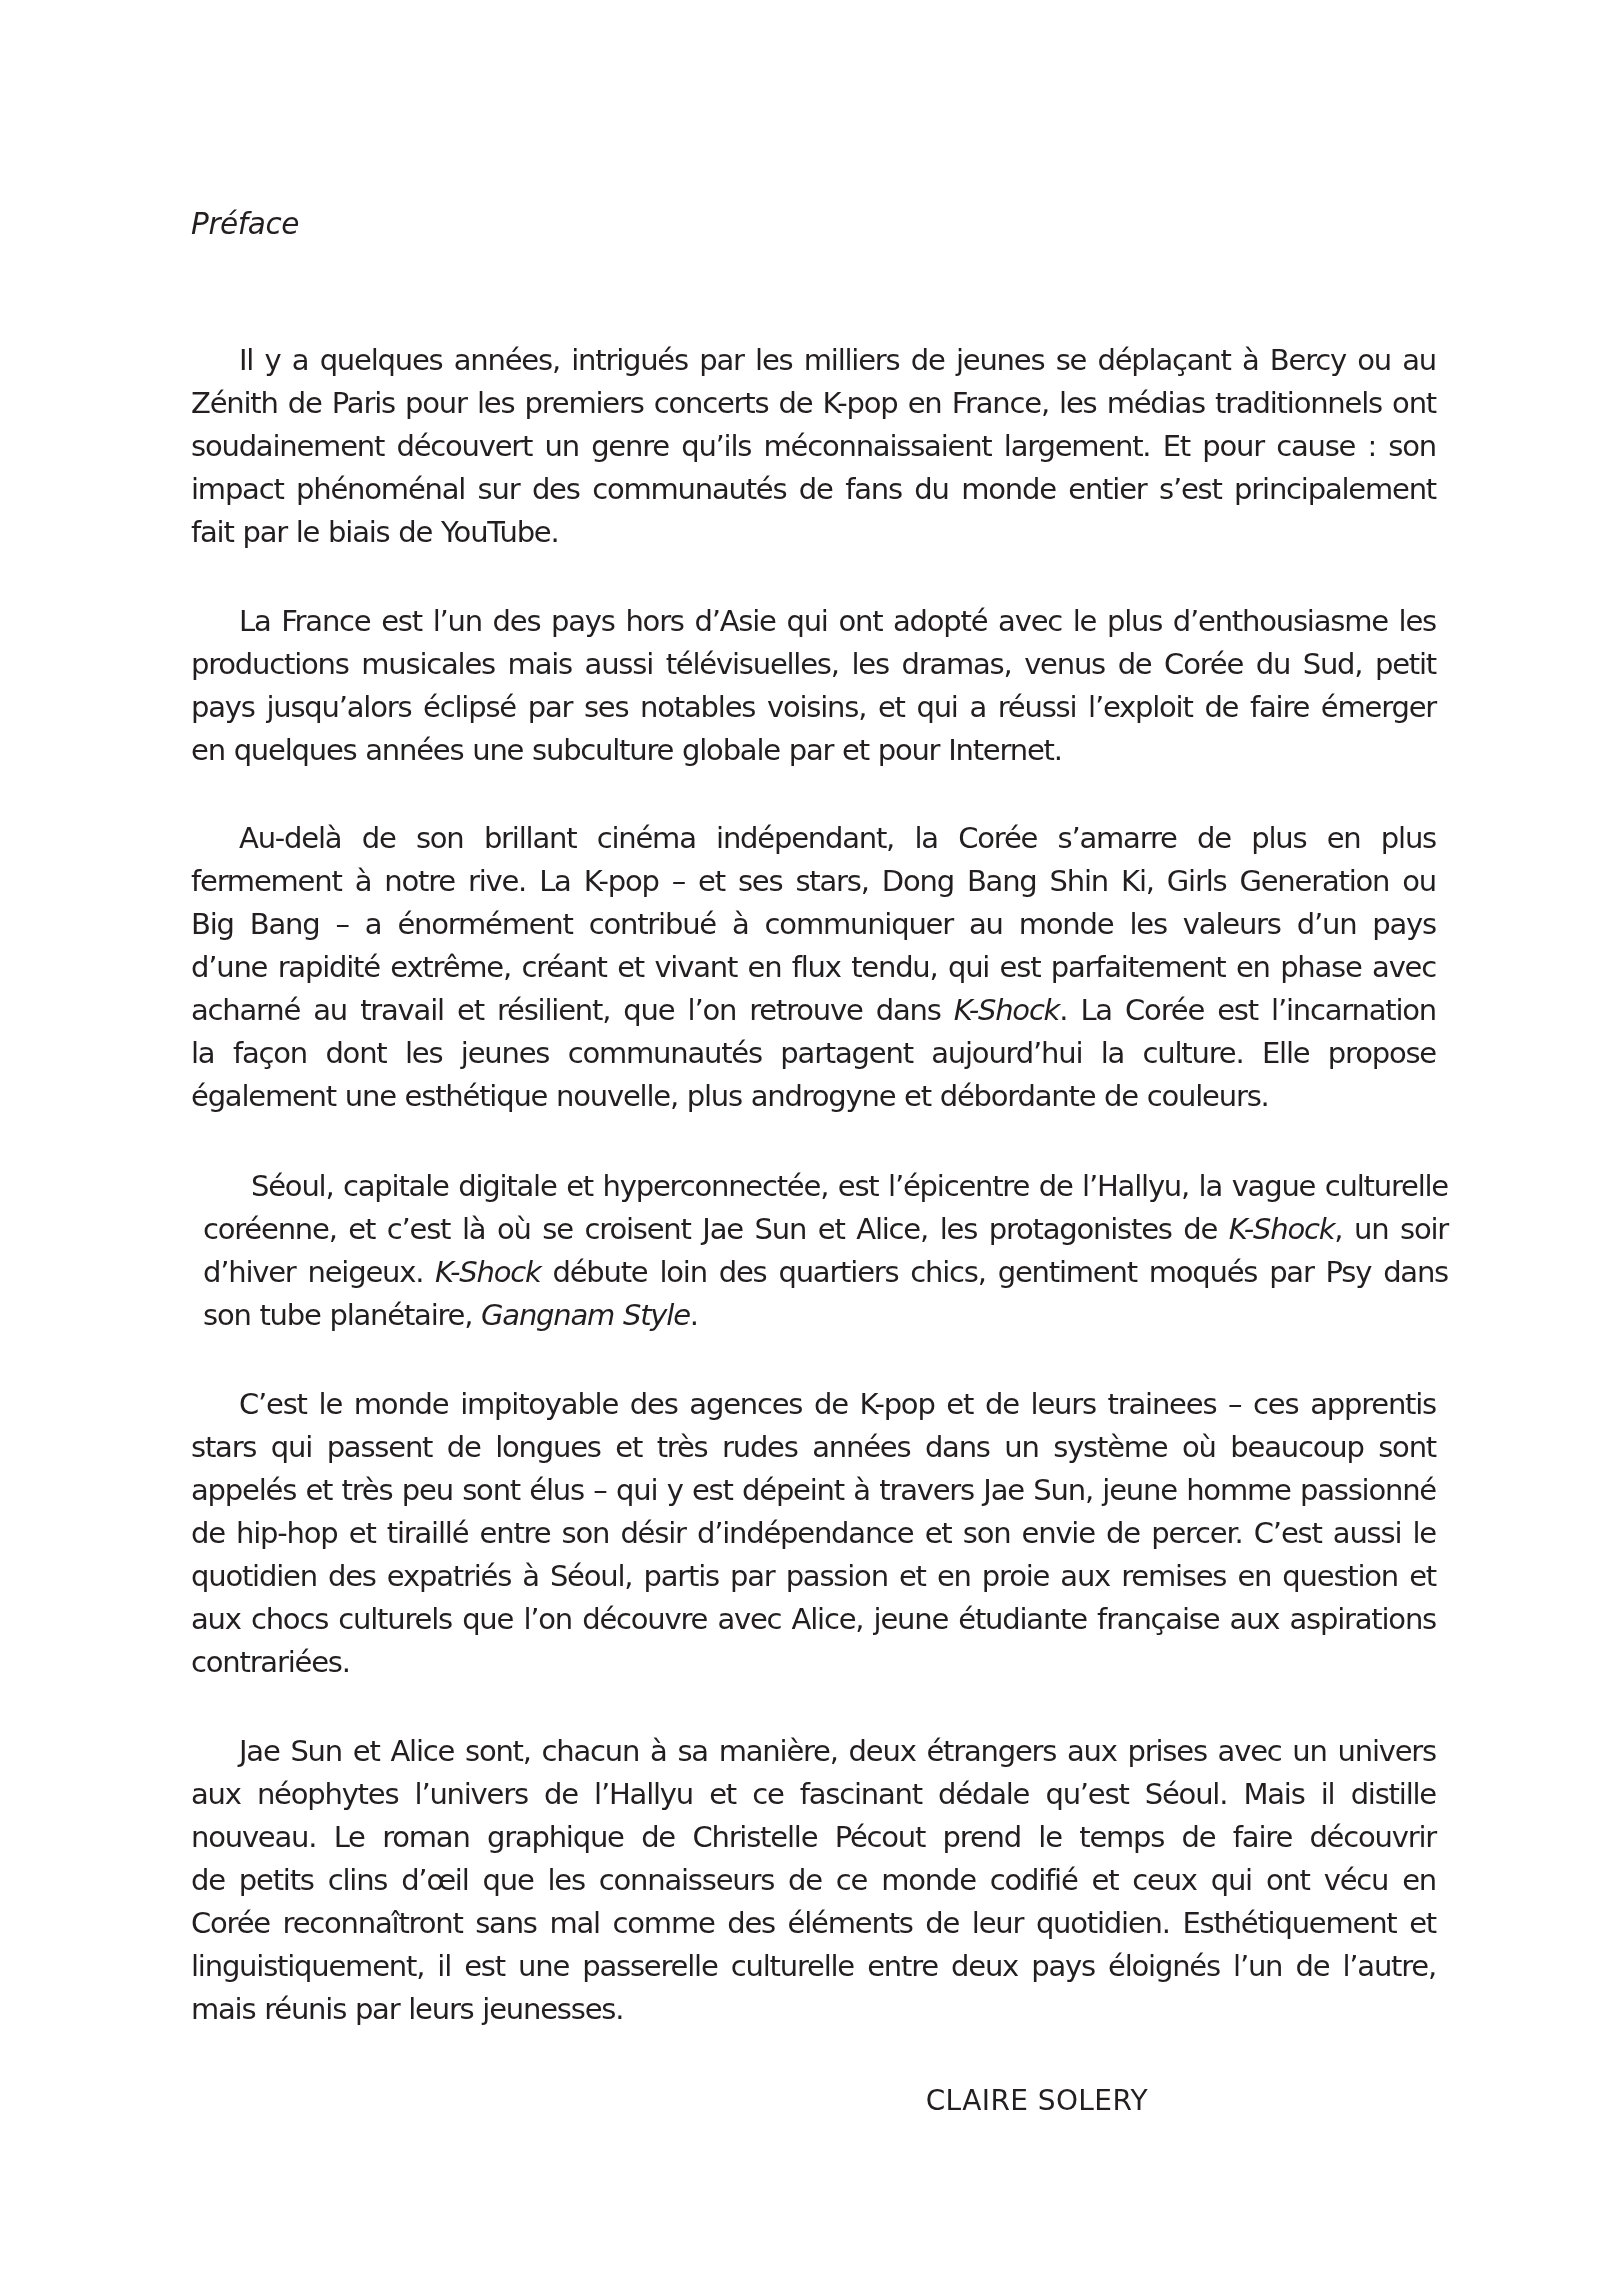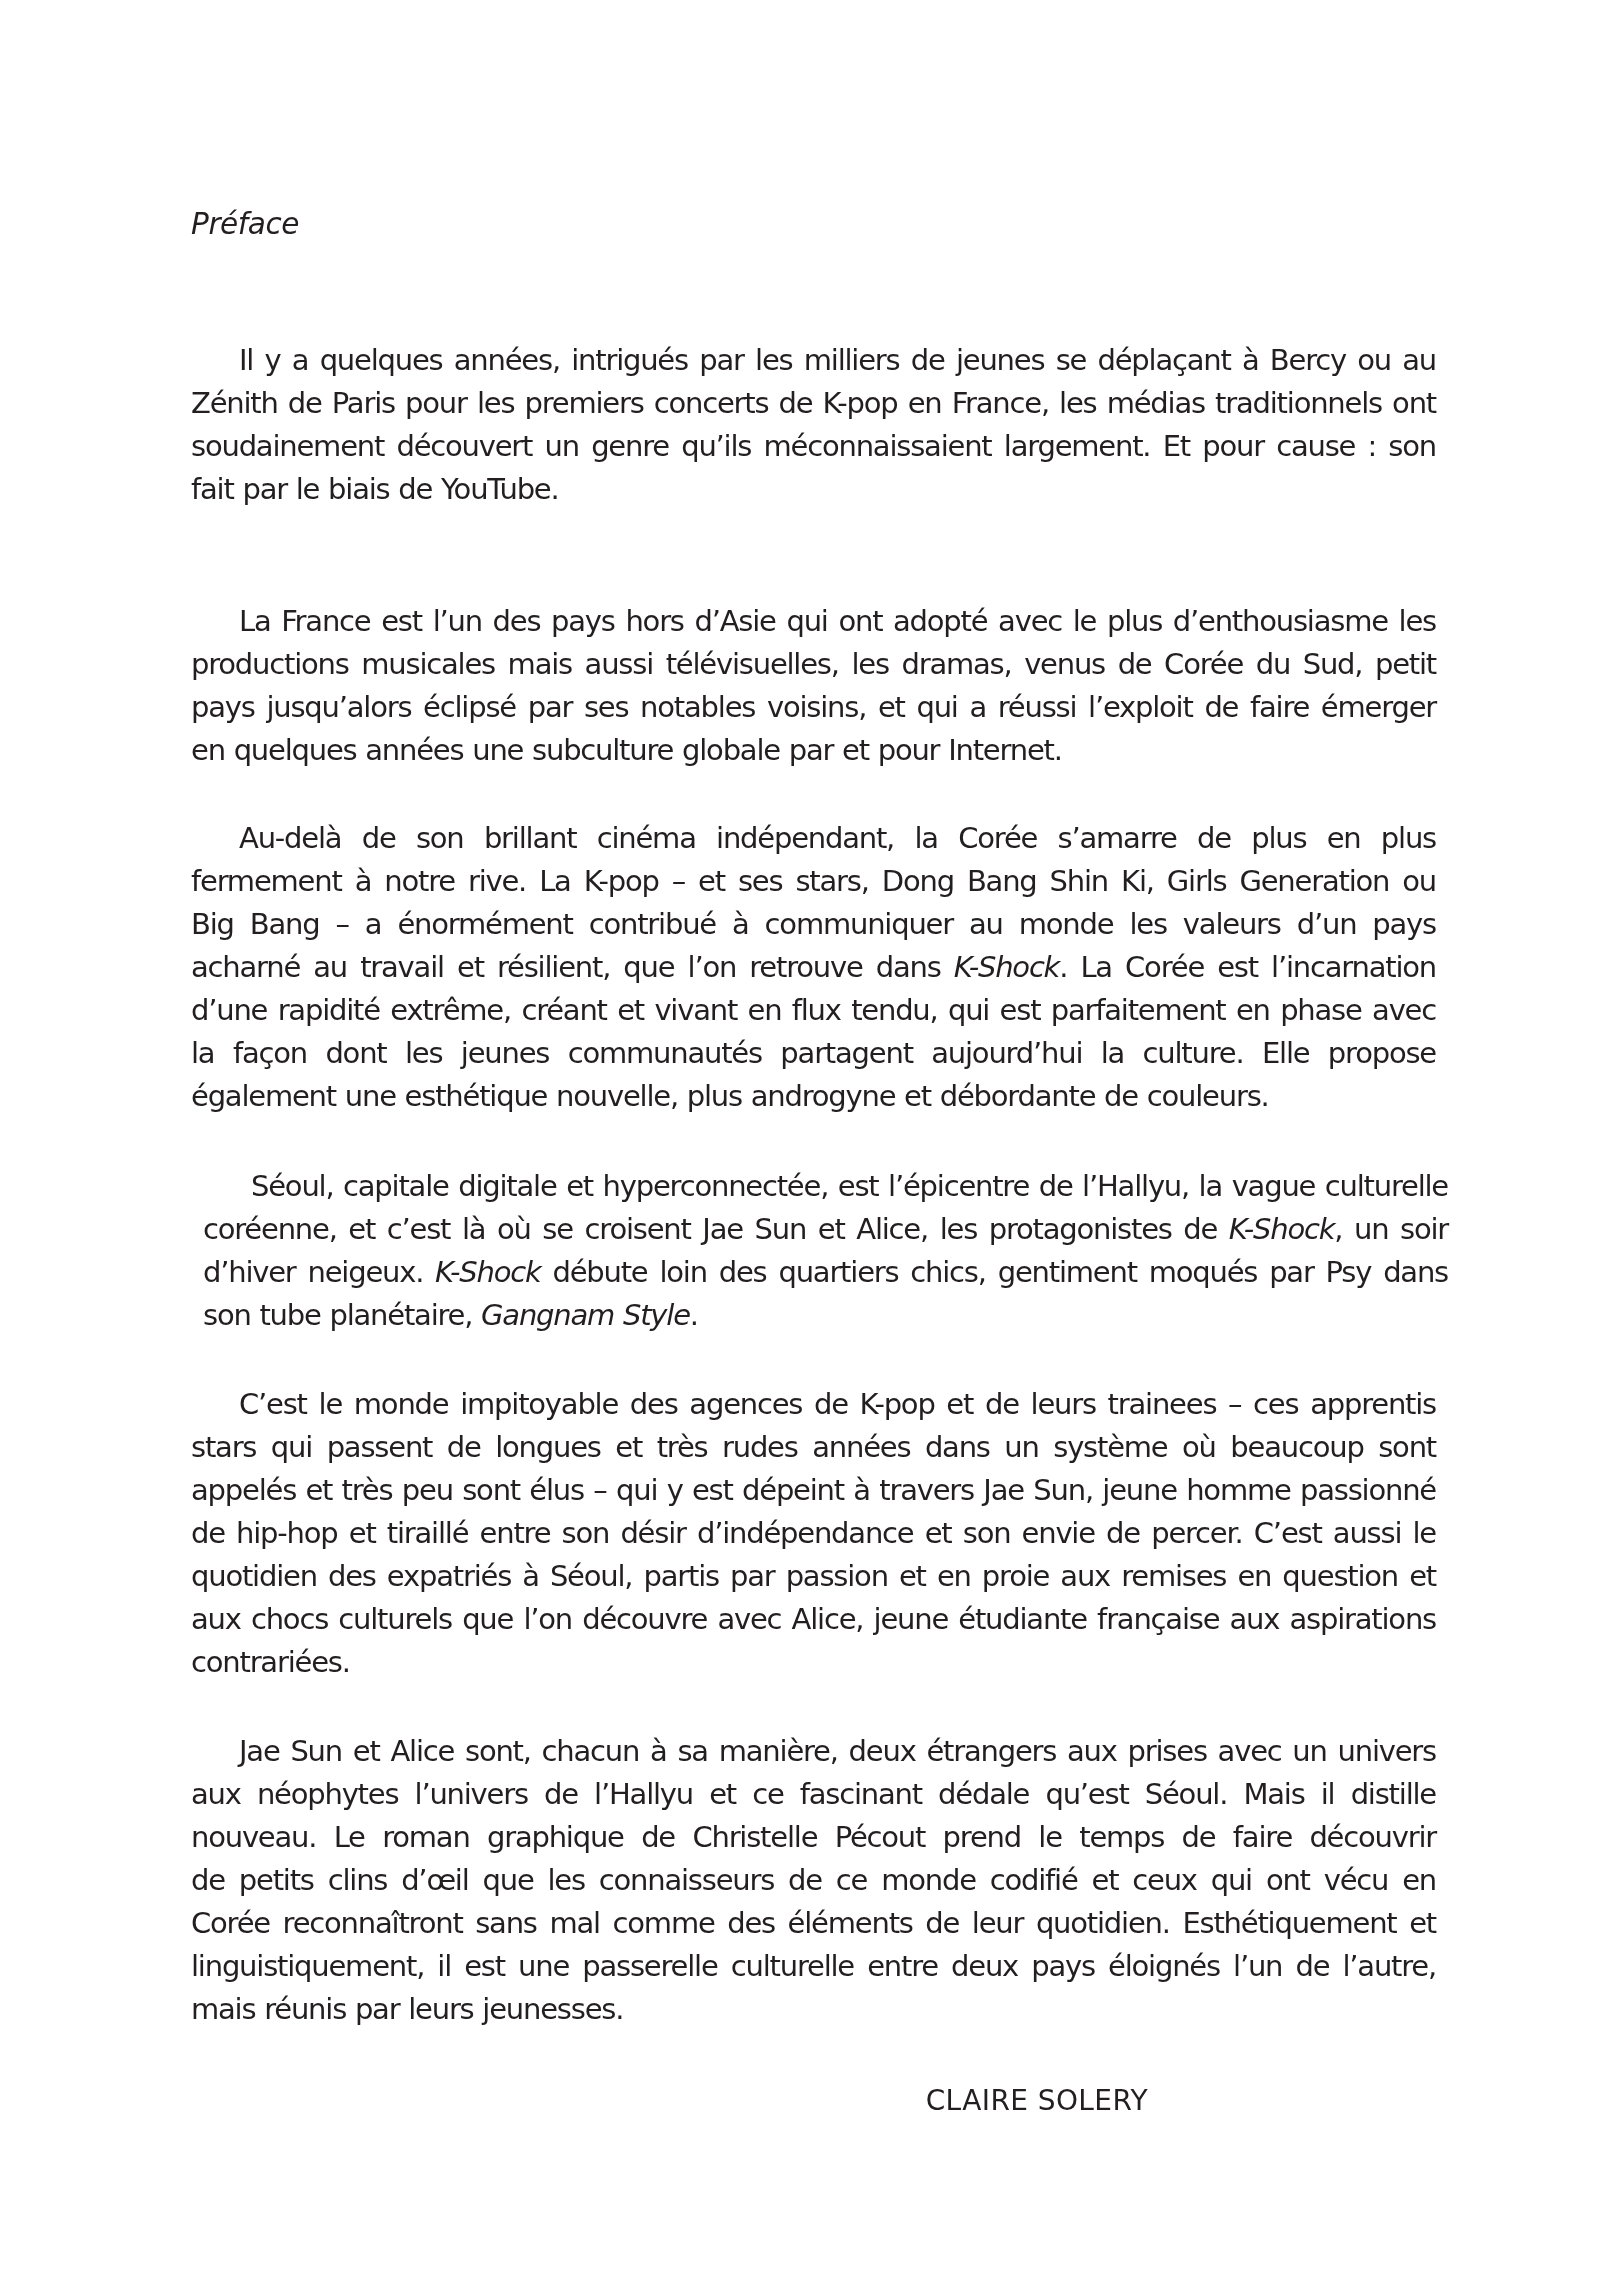--- a/index.html
+++ b/index.html
@@ -21,34 +21,35 @@
 </head>
 <body>
 
 <div class="page">
   <div class="heading">Préface</div>
   <div id="body-text">
       <div class="para" style="top: 339px;">
         <span class="line first"><span>Il y a quelques années, intrigués par les milliers de jeunes se déplaçant à Bercy ou au</span></span>
         <span class="line"><span>Zénith de Paris pour les premiers concerts de K-pop en France, les médias traditionnels ont</span></span>
         <span class="line"><span>soudainement découvert un genre qu’ils méconnaissaient largement. Et pour cause : son</span></span>
+        <span class="line"><span>impact phénoménal sur des communautés de fans du monde entier s’est principalement</span></span>
         <span class="line last"><span>fait par le biais de YouTube.</span></span>
       </div>
       <div class="para" style="top: 600px;">
         <span class="line first"><span>La France est l’un des pays hors d’Asie qui ont adopté avec le plus d’enthousiasme les</span></span>
         <span class="line"><span>productions musicales mais aussi télévisuelles, les dramas, venus de Corée du Sud, petit</span></span>
         <span class="line"><span>pays jusqu’alors éclipsé par ses notables voisins, et qui a réussi l’exploit de faire émerger</span></span>
         <span class="line last"><span>en quelques années une subculture globale par et pour Internet.</span></span>
       </div>
       <div class="para" style="top: 817px;">
         <span class="line first"><span>Au-delà de son brillant cinéma indépendant, la Corée s’amarre de plus en plus</span></span>
         <span class="line"><span>fermement à notre rive. La K-pop – et ses stars, Dong Bang Shin Ki, Girls Generation ou</span></span>
         <span class="line"><span>Big Bang – a énormément contribué à communiquer au monde les valeurs d’un pays</span></span>
+        <span class="line"><span>d’une rapidité extrême, créant et vivant en flux tendu, qui est parfaitement en phase avec</span></span>
         <span class="line"><span>acharné au travail et résilient, que l’on retrouve dans </span><i>K-Shock</i><span>. La Corée est l’incarnation</span></span>
-        <span class="line"><span>d’une rapidité extrême, créant et vivant en flux tendu, qui est parfaitement en phase avec</span></span>
         <span class="line"><span>la façon dont les jeunes communautés partagent aujourd’hui la culture. Elle propose</span></span>
         <span class="line last"><span>également une esthétique nouvelle, plus androgyne et débordante de couleurs.</span></span>
       </div>
       <div class="para" style="top: 1165px; margin-left: 12px;">
         <span class="line first"><span>Séoul, capitale digitale et hyperconnectée, est l’épicentre de l’Hallyu, la vague culturelle</span></span>
         <span class="line"><span>coréenne, et c’est là où se croisent Jae Sun et Alice, les protagonistes de </span><i>K-Shock</i><span>, un soir</span></span>
         <span class="line"><span>d’hiver neigeux. </span><i>K-Shock</i><span> débute loin des quartiers chics, gentiment moqués par Psy dans</span></span>
         <span class="line last"><span>son tube planétaire, </span><i>Gangnam Style</i><span>.</span></span>
       </div>
       <div class="para" style="top: 1383px;">

